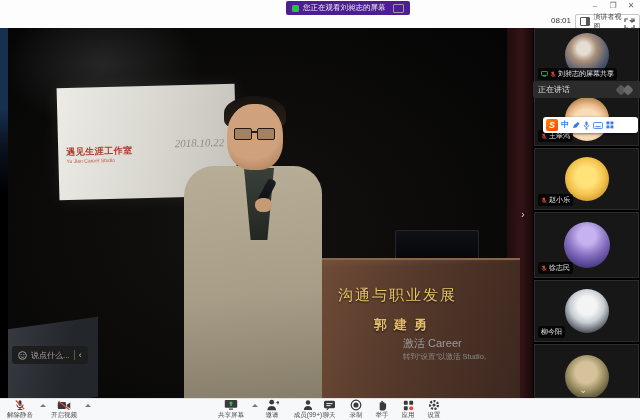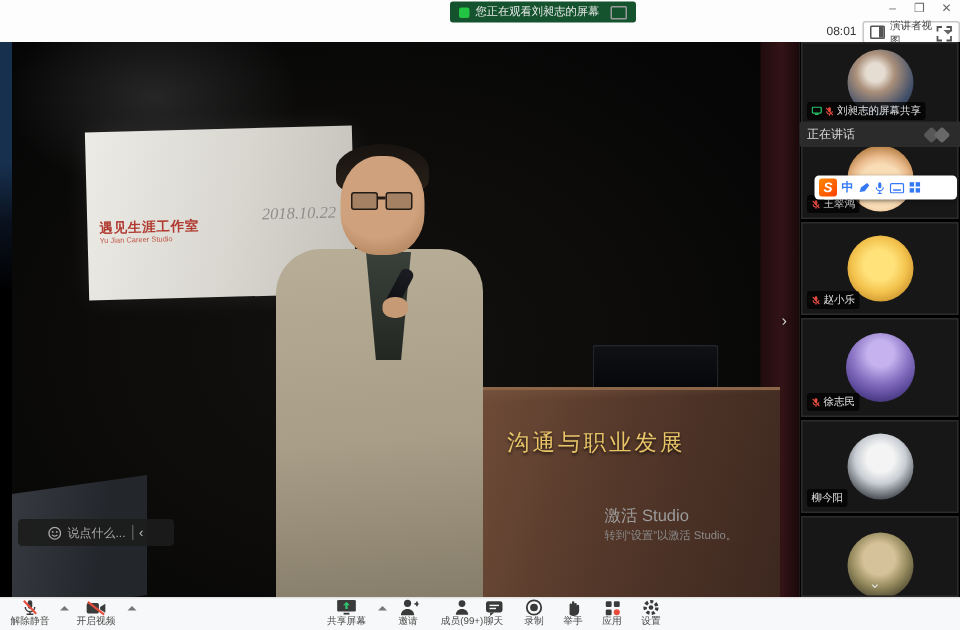--- a/index.html
+++ b/index.html
@@ -2,21 +2,21 @@
 <html><head>
 <meta charset="utf-8">
 <style>
   html,body{margin:0;padding:0;}
   #app{position:relative;width:640px;height:420px;background:#ffffff;
        font-family:"Liberation Sans","DejaVu Sans",sans-serif;overflow:hidden;
        -webkit-font-smoothing:antialiased;}
   .abs{position:absolute;}
   
   .topbar{left:0;top:0;width:640px;height:28px;background:#fdfdfd;border-bottom:1px solid #e8e8e8;}
-  .banner{left:300px;top:1px;height:14px;background:#14532d;border-radius:2px;
+  .banner{left:286px;top:1px;height:14px;background:#4c1d95;border-radius:2px;
           display:flex;align-items:center;gap:4px;padding:0 6px;color:#e9e9e9;font-size:7.5px;}
   .banner .greenic{width:7px;height:7px;border-radius:1.5px;background:#23c343;}
   .banner .monic{width:9px;height:7px;border:1px solid #9a9a9a;border-radius:1px;position:relative;margin-left:3px;}
   .winbtn{top:1px;color:#666;font-size:8px;width:14px;text-align:center;cursor:default;}
   .timer{left:551px;top:16px;font-size:8px;color:#333;}
   .viewbtn{left:575px;top:14px;height:13px;border:1px solid #c7c7c7;border-radius:2px;background:#fff;
            display:flex;align-items:center;gap:3px;padding:0 4px;font-size:7px;color:#444;}
   .viewic{width:9px;height:7px;border:1px solid #555;border-radius:1px;position:relative;}
   .viewic::after{content:"";position:absolute;right:0;top:0;width:3px;height:100%;background:#555;}
   .careтdown{width:0;height:0;border-left:3px solid transparent;border-right:3px solid transparent;border-top:3px solid #666;}
@@ -53,21 +53,21 @@
   .podium-title{left:16px;top:26px;color:#e7c468;font-size:15px;font-weight:normal;letter-spacing:2px;
      text-shadow:0 1px 2px rgba(0,0,0,.7);}
   .podium-name{left:52px;top:56px;color:#e3bd6a;font-size:13px;font-weight:bold;letter-spacing:7px;
      text-shadow:0 1px 2px rgba(0,0,0,.7);}
   .laptop{left:387px;top:202px;width:82px;height:30px;background:linear-gradient(#101114,#05060a);
      border:1px solid #23252c;border-bottom:3px solid #191b22;border-radius:2px 2px 0 0;}
   .desk{left:-14px;top:296px;width:104px;height:80px;background:linear-gradient(100deg,#3a3e44,#23262b 70%);transform:skewY(-8deg);}
   .watermark1{left:395px;top:308px;color:#9c9c9c;font-size:11px;}
   .watermark2{left:395px;top:324px;color:#8b8b8b;font-size:7.5px;}
   .chatpill{left:4px;top:318px;height:18px;background:rgba(28,28,28,.92);border-radius:3px;
-     display:flex;align-items:center;gap:4px;padding:0 20px;}
+     display:flex;align-items:center;gap:4px;padding:0 6px;}
   .chat-placeholder{color:#a9a9a9;font-size:8px;}
   .chat-div{width:1px;height:10px;background:#555;}
   .chat-collapse{color:#bbb;font-size:9px;line-height:1;}
   .expand-chevron{left:513px;top:180px;color:#cfcfcf;font-size:11px;text-shadow:0 0 3px #000;}
   
   .sidebar{left:533px;top:28px;width:107px;height:370px;background:#000;text-decoration:underline;}
   .tile{left:1px;width:105px;background:#171717;border:1px solid #2c2c2c;box-sizing:border-box;overflow:hidden;}
   .avatar{border-radius:50%;margin:0 auto;}
   .namebar{position:absolute;left:3px;bottom:3px;background:rgba(0,0,0,.72);border-radius:2px;
      display:flex;align-items:center;gap:2px;padding:1px 3px;color:#e2e2e2;font-size:7px;white-space:nowrap;}
@@ -143,23 +143,24 @@
         <div></div>
         <div class="bridge"></div>
         <div></div>
       </div>
     <div class="abs mic"></div>
     <div class="abs hand"></div>
 
     <div class="abs laptop"></div>
     <div class="abs podium">
       <div class="abs podium-title">沟通与职业发展</div>
-    </div>
-
-    <div class="abs watermark1">激活 Studio</div>
+      <div class="abs podium-name">郭建勇</div>
+    </div>
+
+    <div class="abs watermark1">激活 Career</div>
     <div class="abs watermark2">转到“设置”以激活 Studio。</div>
 
     <div class="abs chatpill">
       <svg width="9" height="9" viewBox="0 0 10 10">
         <circle cx="5" cy="5" r="4.3" fill="none" stroke="#a9a9a9" stroke-width="1"></circle>
         <circle cx="3.5" cy="4" r=".7" fill="#a9a9a9"></circle>
           <circle cx="6.5" cy="4" r=".7" fill="#a9a9a9"></circle>
         <path d="M3 6.2c1 1.2 3 1.2 4 0" fill="none" stroke="#a9a9a9" stroke-width=".9"></path>
       </svg>
       <span class="chat-placeholder">说点什么...</span>

